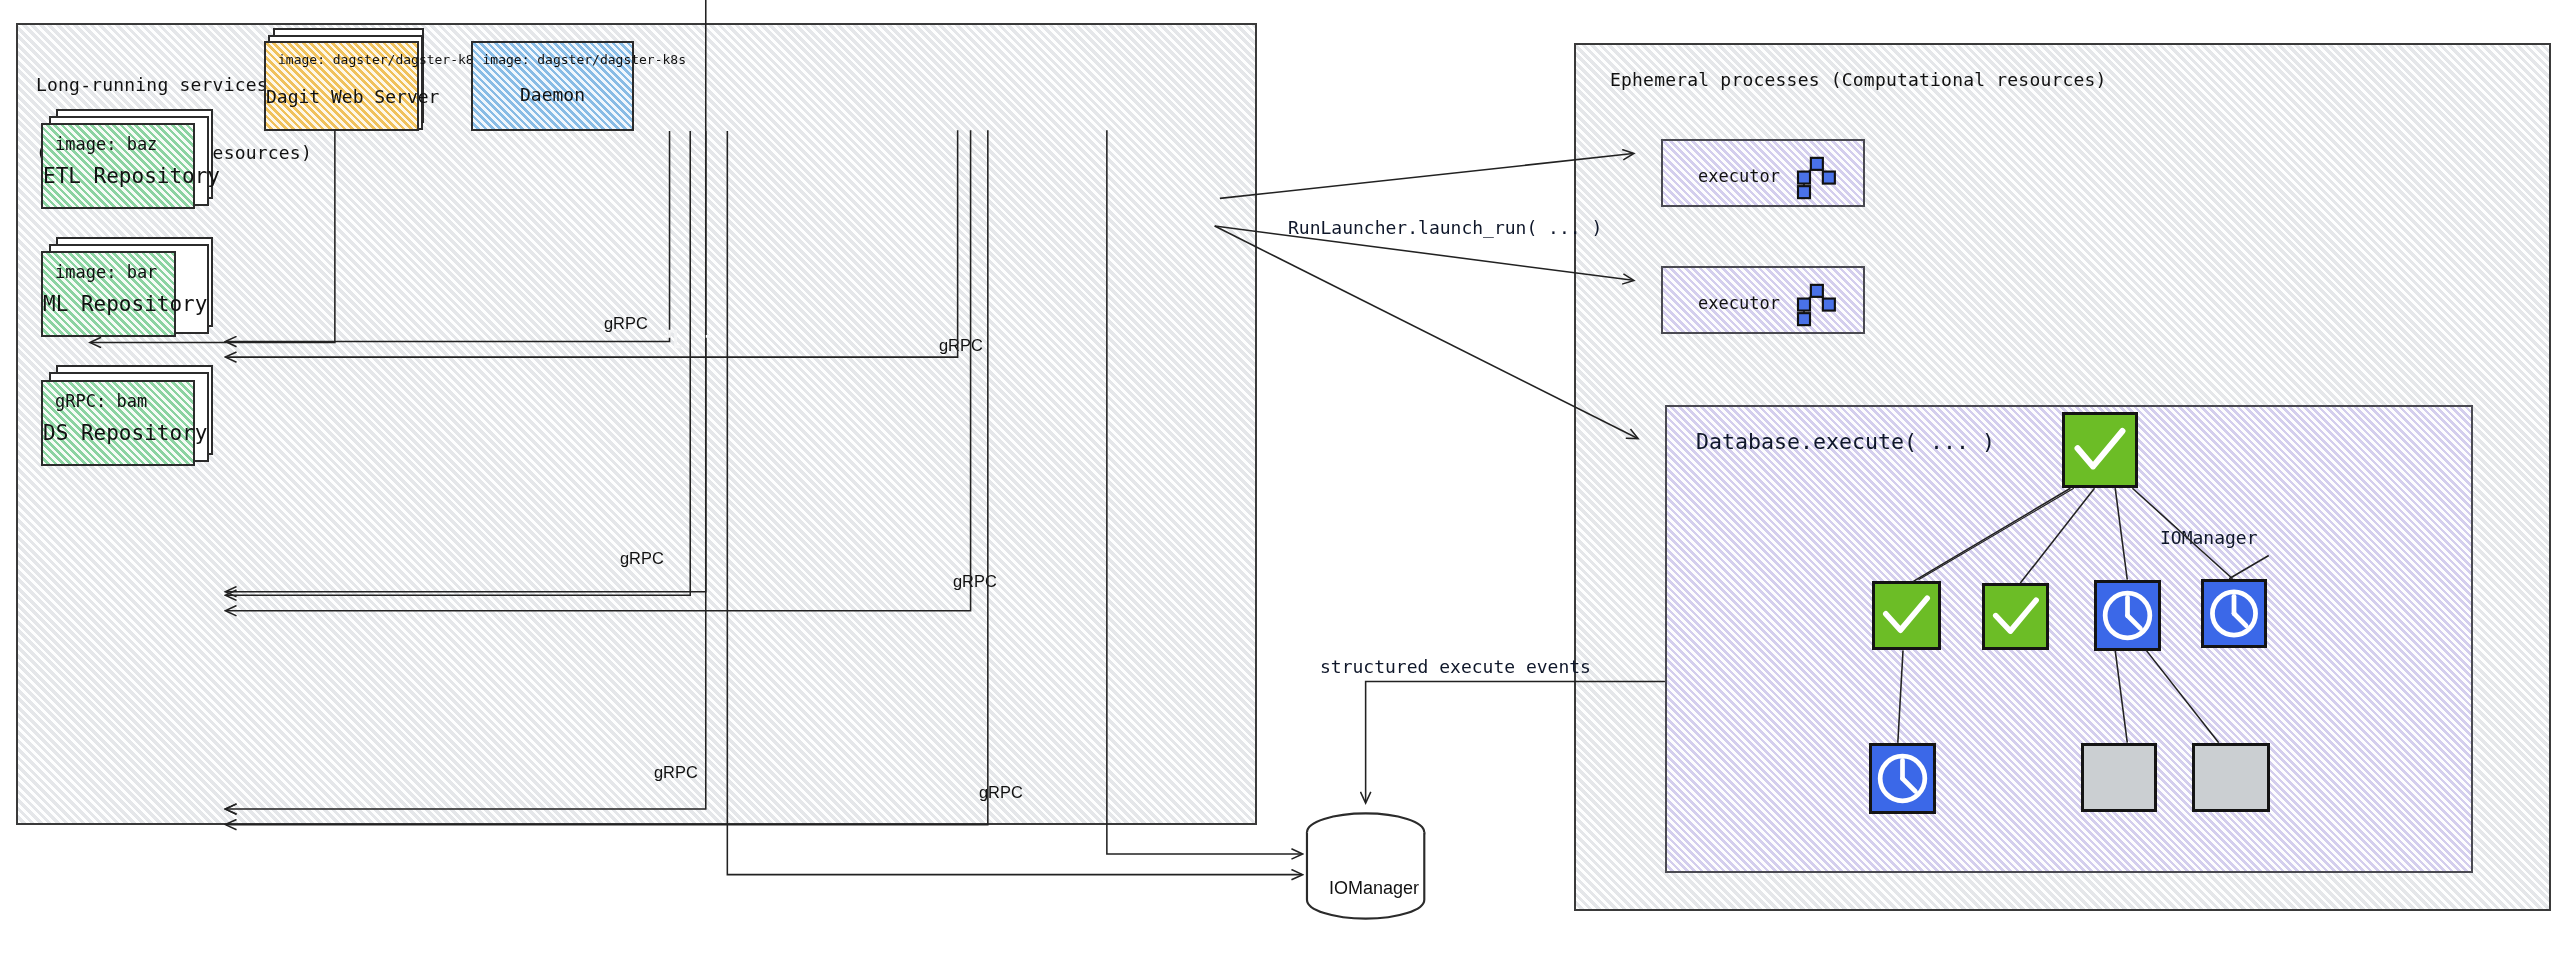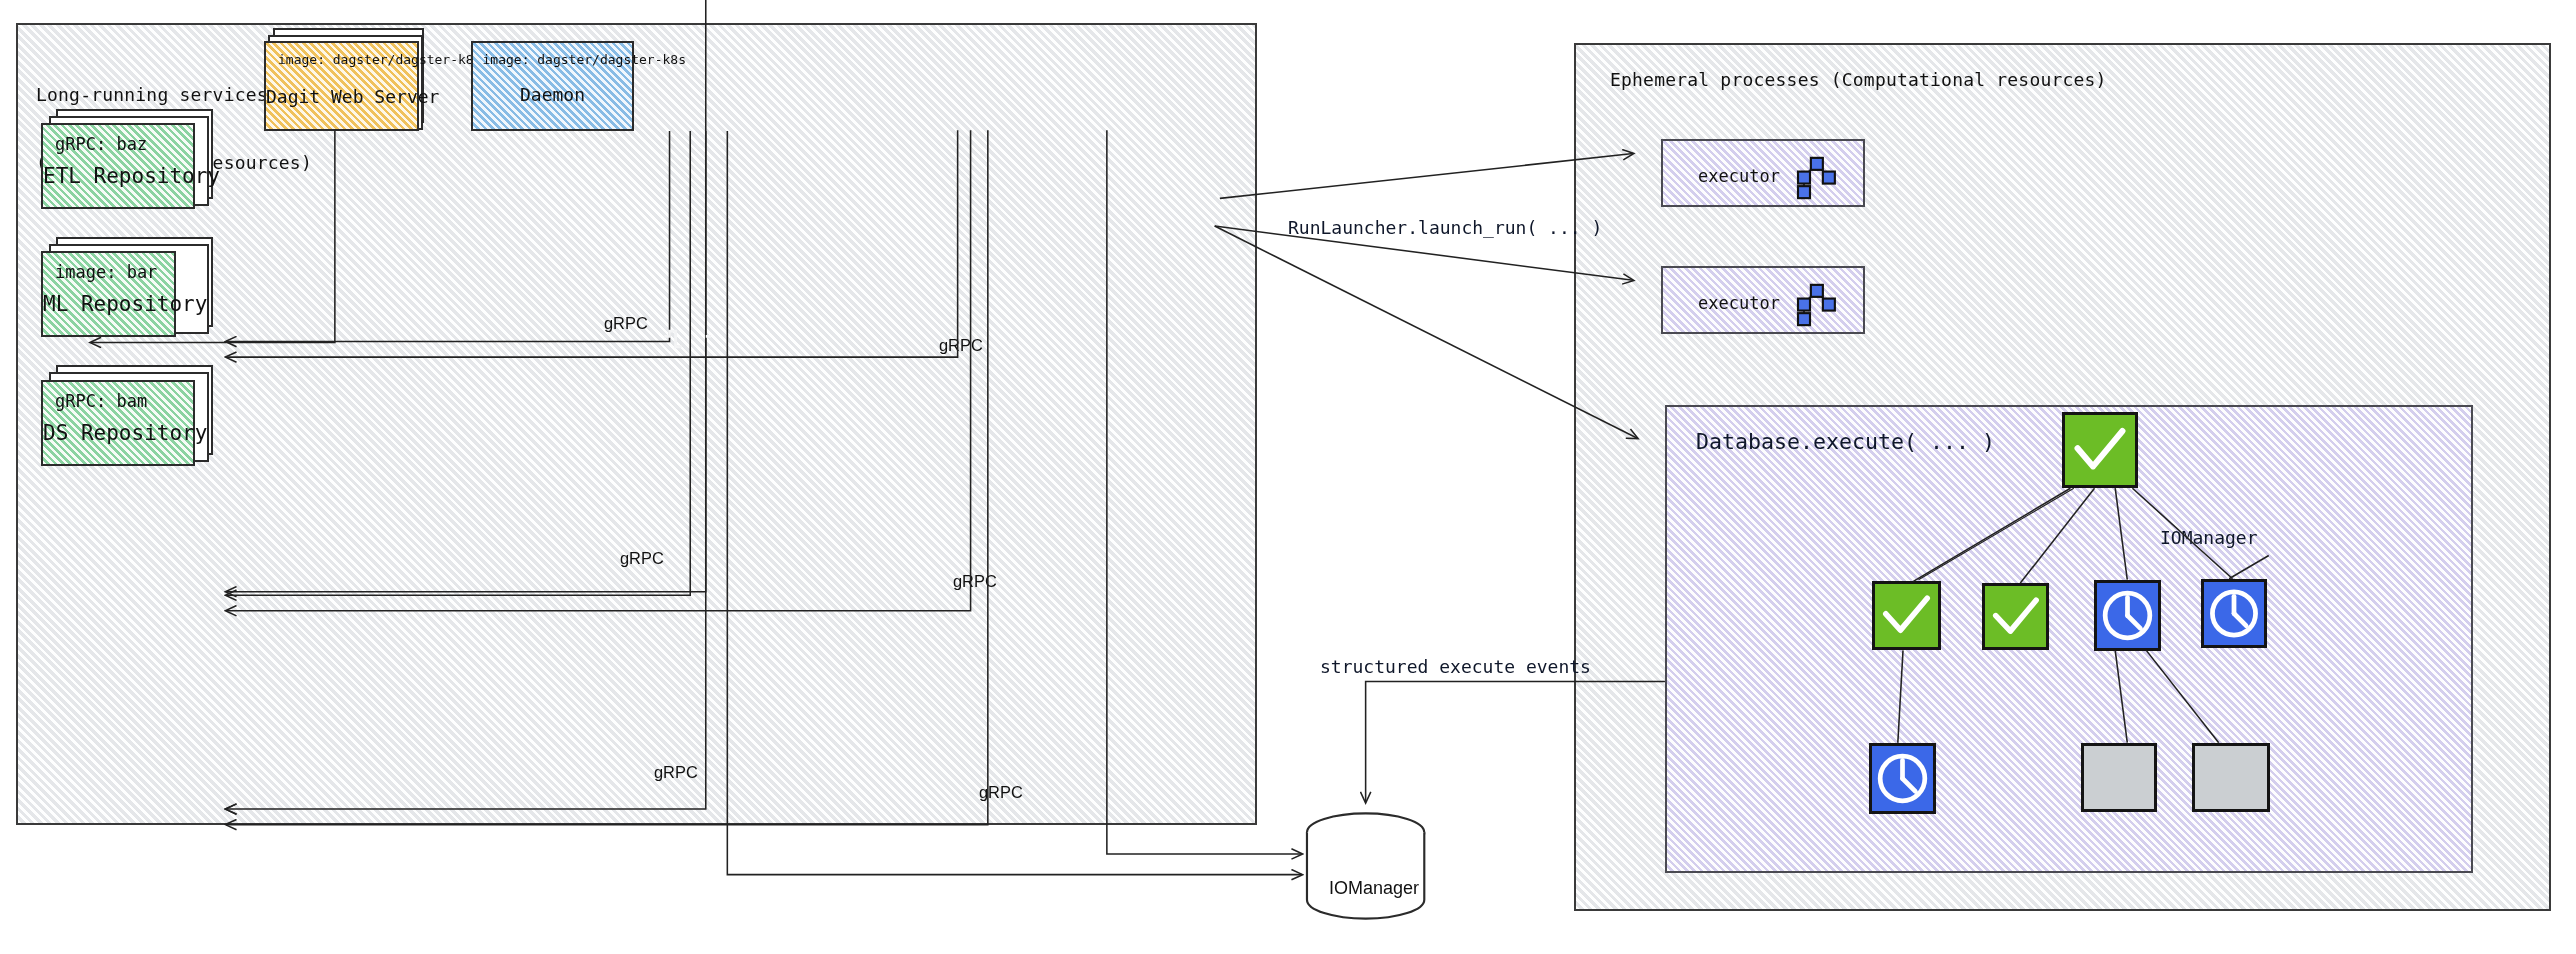--- a/index.html
+++ b/index.html
@@ -68,29 +68,29 @@
 
   svg.overlay{position:absolute;left:0;top:0;width:2576px;height:954px;pointer-events:none;}
 </style>
 </head>
 <body>
 
 <div id="stage">
 
   <div class="panel hatch-grey" style="left:16.4px;top:23px;width:1241px;height:802px;"></div>
 
-  <div class="panel-title" style="left:36px;top:39px;">
+  <div class="panel-title" style="left:36px;top:29px;">
     <div>Long-running services</div>
     <div>(Computational resources)</div>
   </div>
 
   <div class="ghost" style="left:56px;top:109px;width:157px;height:90px;"></div>
   <div class="ghost" style="left:49px;top:116px;width:160px;height:90px;"></div>
   <div class="card hatch-green" style="left:41px;top:123px;width:154px;height:86px;">
-    <span class="img-label">gRPC: baz</span>
+    <span class="img-label">image: baz</span>
     <span class="card-title" style="top:39px;">ETL Repository</span>
   </div>
 
   <div class="ghost" style="left:56px;top:237px;width:157px;height:90px;"></div>
   <div class="ghost" style="left:49px;top:244px;width:160px;height:90px;"></div>
   <div class="card hatch-green" style="left:41px;top:251px;width:135px;height:86px;">
     <span class="img-label">image: bar</span>
     <span class="card-title" style="top:39px;">ML Repository</span>
   </div>
 

